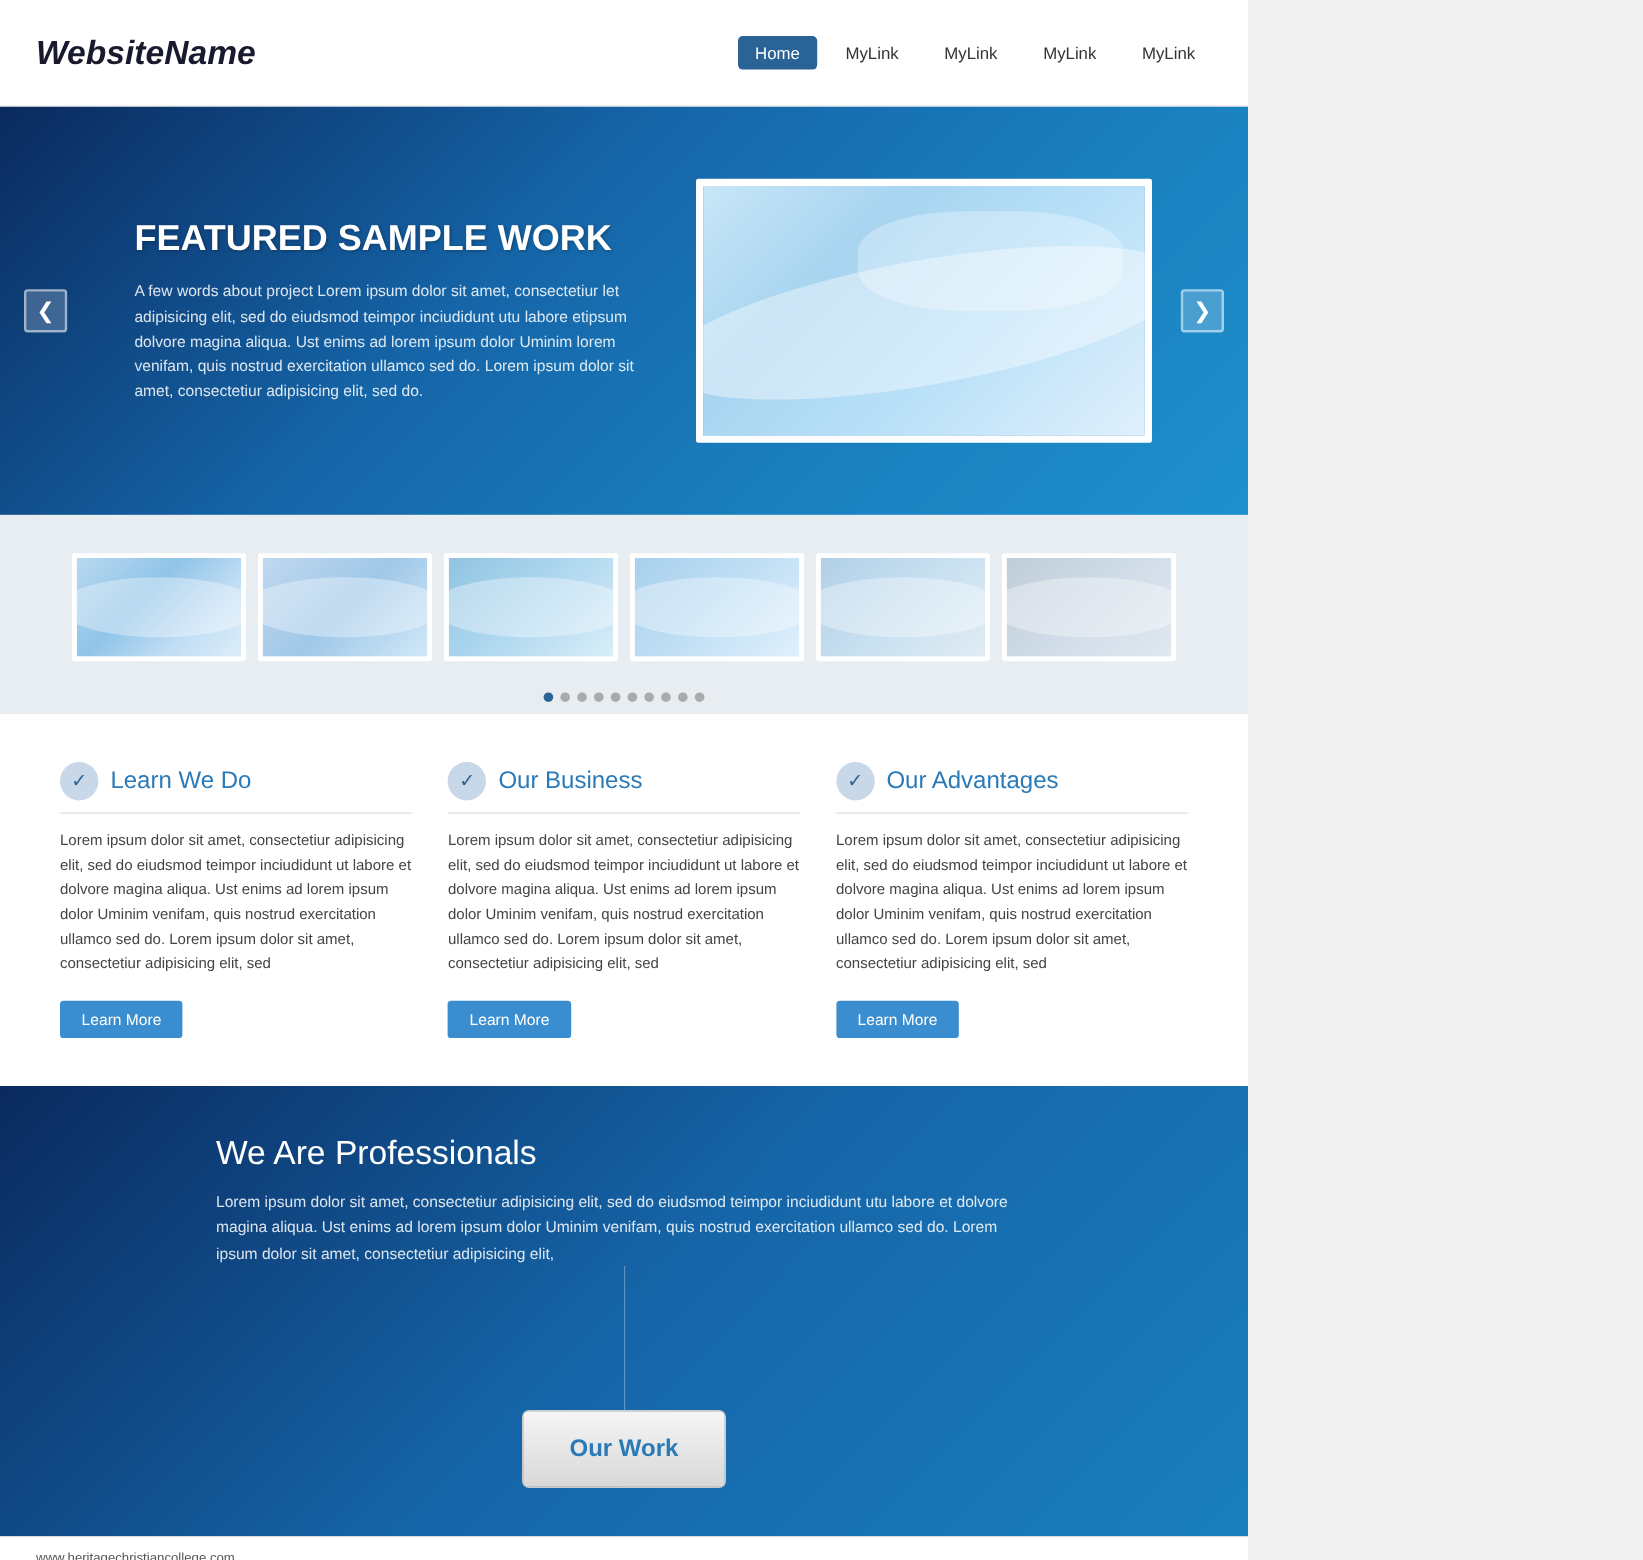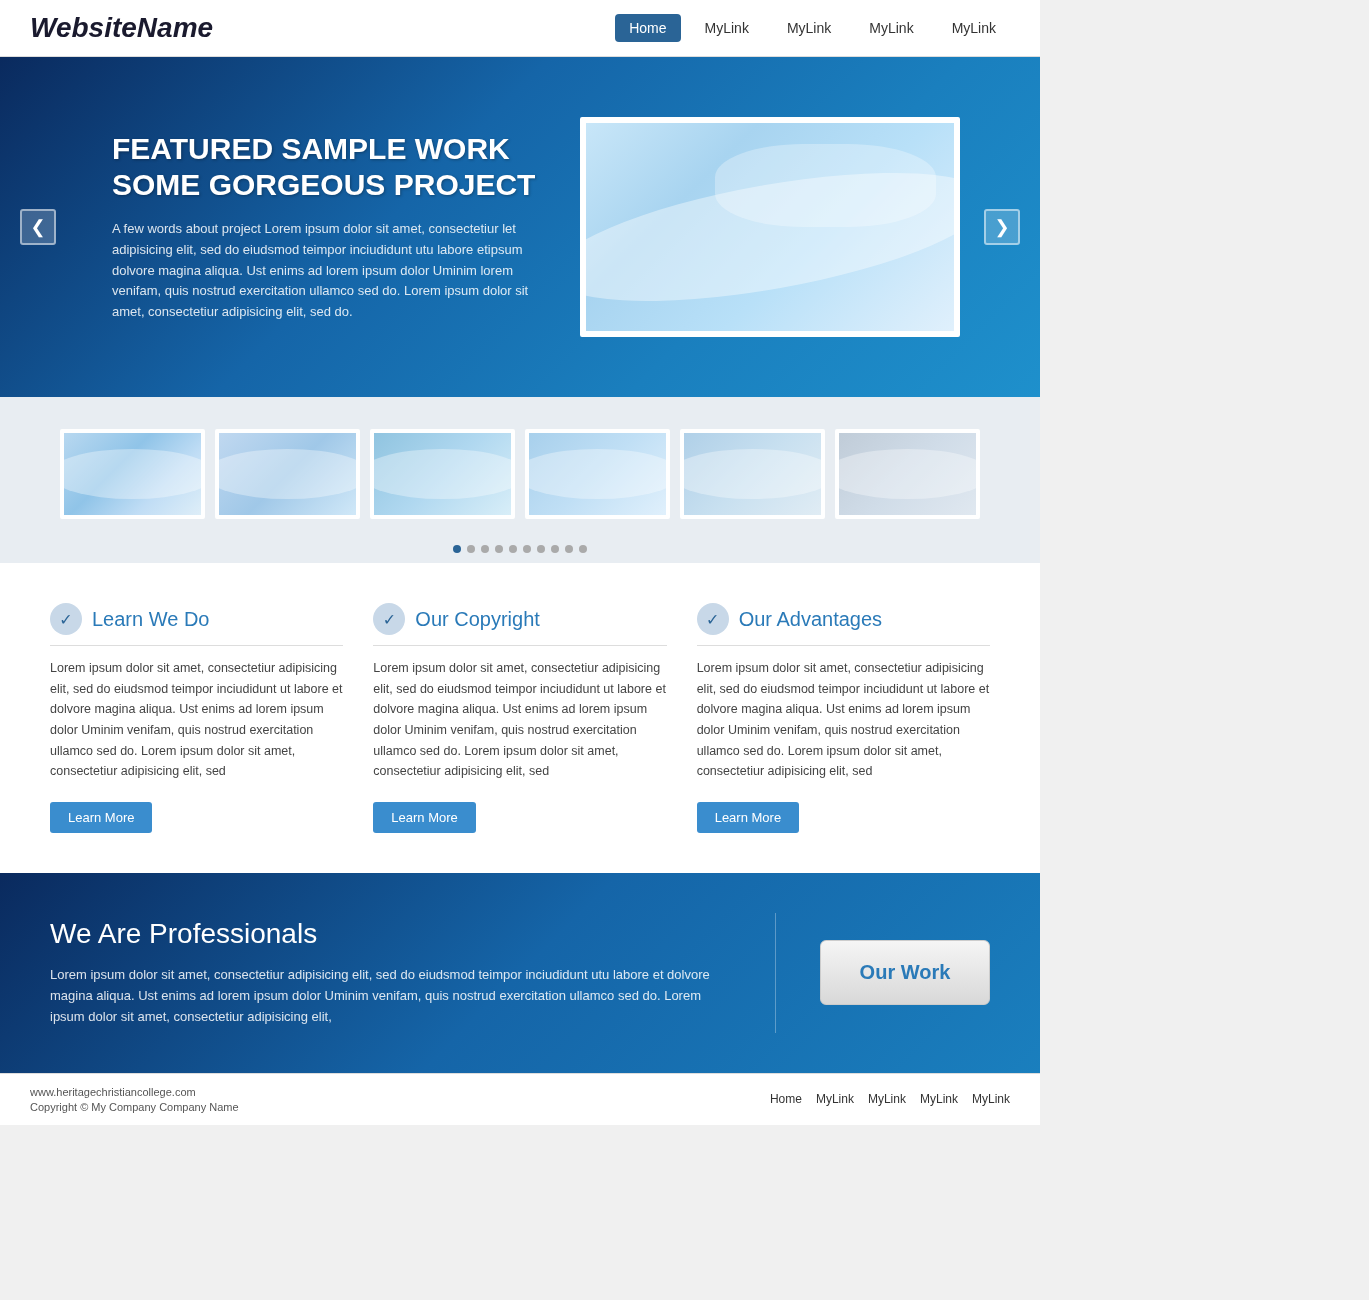--- a/index.html
+++ b/index.html
@@ -4,21 +4,21 @@
   <style>
     * { margin: 0; padding: 0; box-sizing: border-box; }
     body { font-family: Arial, sans-serif; width: 1040px; background: #f0f0f0; overflow-x: hidden; }
 
     
     .header {
       background: #fff;
       display: flex;
       align-items: center;
       justify-content: space-between;
-      padding: 12px 30px;
+      padding: 28px 30px;
       border-bottom: 1px solid #ddd;
     }
     .header-logo {
       font-size: 28px;
       font-weight: bold;
       color: #1a1a2e;
       font-style: italic;
     }
     .header-nav {
       display: flex;
@@ -217,20 +217,21 @@
 
     
     .dark-section {
       background: linear-gradient(135deg, #0a2a5e 0%, #1565a8 50%, #1a7fbe 100%);
       padding: 40px 50px;
       display: flex;
       align-items: center;
       justify-content: space-between;
       min-height: 180px;
       position: relative;
+      flex-direction: column;
     }
     .dark-left {
       max-width: 680px;
       color: #fff;
     }
     .dark-title {
       font-size: 28px;
       font-weight: normal;
       margin-bottom: 14px;
       color: #fff;
@@ -297,21 +298,20 @@
     <a class="nav-link">MyLink</a>
     <a class="nav-link">MyLink</a>
   </nav>
 </div>
 
 <div class="hero">
   <div class="hero-prev">❮</div>
   <div class="hero-content">
     <div class="hero-title">
       <span>FEATURED SAMPLE WORK</span><br>
-      <span>SOME GORGEOUS PROJECT</span>
     </div>
     <p class="hero-desc">A few words about project Lorem ipsum dolor sit amet, consectetiur  let adipisicing elit, sed do eiudsmod teimpor inciudidunt utu labore etipsum dolvore magina aliqua. Ust enims ad lorem ipsum dolor Uminim  lorem venifam, quis nostrud exercitation ullamco  sed do.  Lorem ipsum dolor sit amet, consectetiur adipisicing elit, sed do.</p>
   </div>
   <div class="hero-image"></div>
   <div class="hero-next">❯</div>
 </div>
 
 <div style="background:#e8edf2; padding:16px 30px 6px;">
   <div class="gallery-strip">
     <div class="gallery-thumb"></div>
@@ -342,21 +342,21 @@
       <div class="feature-icon">✓</div>
       <h3 class="feature-title">Learn We Do</h3>
     </div>
     <p class="feature-body">Lorem ipsum dolor sit amet, consectetiur adipisicing elit, sed do eiudsmod teimpor inciudidunt ut labore et dolvore magina aliqua. Ust enims ad lorem ipsum dolor Uminim venifam, quis nostrud exercitation ullamco  sed do.  Lorem ipsum dolor sit amet, consectetiur adipisicing elit, sed</p>
     <button class="learn-more-btn">Learn More</button>
   </div>
 
   <div class="feature-col">
     <div class="feature-heading">
       <div class="feature-icon">✓</div>
-      <h3 class="feature-title">Our Copyright</h3>
+      <h3 class="feature-title">Our Business</h3>
     </div>
     <p class="feature-body">Lorem ipsum dolor sit amet, consectetiur adipisicing elit, sed do eiudsmod teimpor inciudidunt ut labore et dolvore magina aliqua. Ust enims ad lorem ipsum dolor Uminim venifam, quis nostrud exercitation ullamco  sed do.  Lorem ipsum dolor sit amet, consectetiur adipisicing elit, sed</p>
     <button class="learn-more-btn">Learn More</button>
   </div>
 
   <div class="feature-col">
     <div class="feature-heading">
       <div class="feature-icon">✓</div>
       <h3 class="feature-title">Our Advantages</h3>
     </div>

